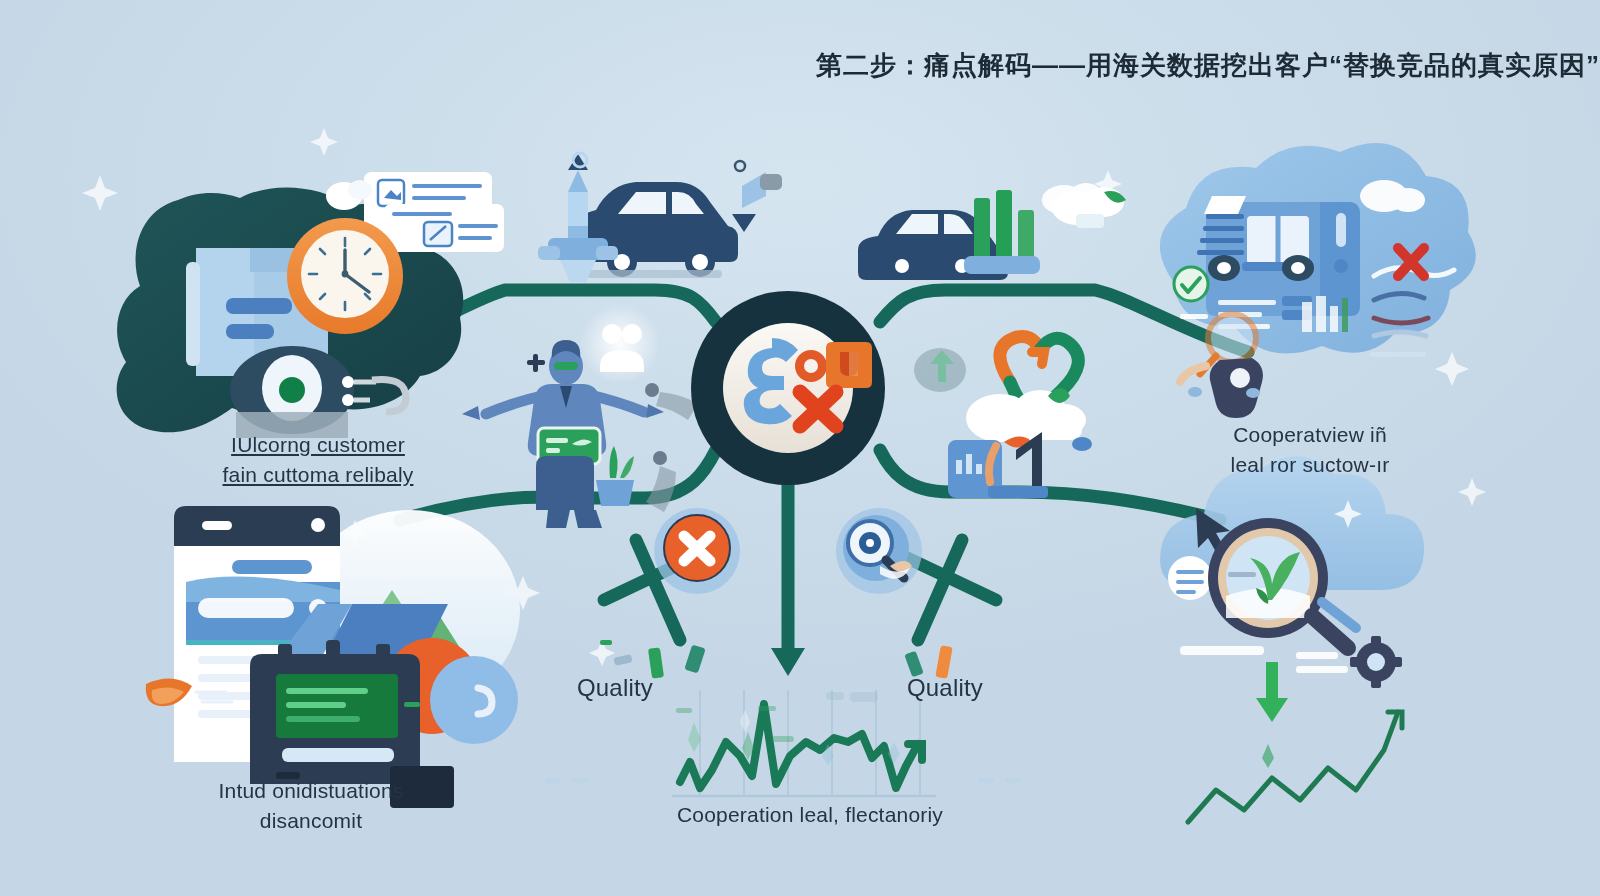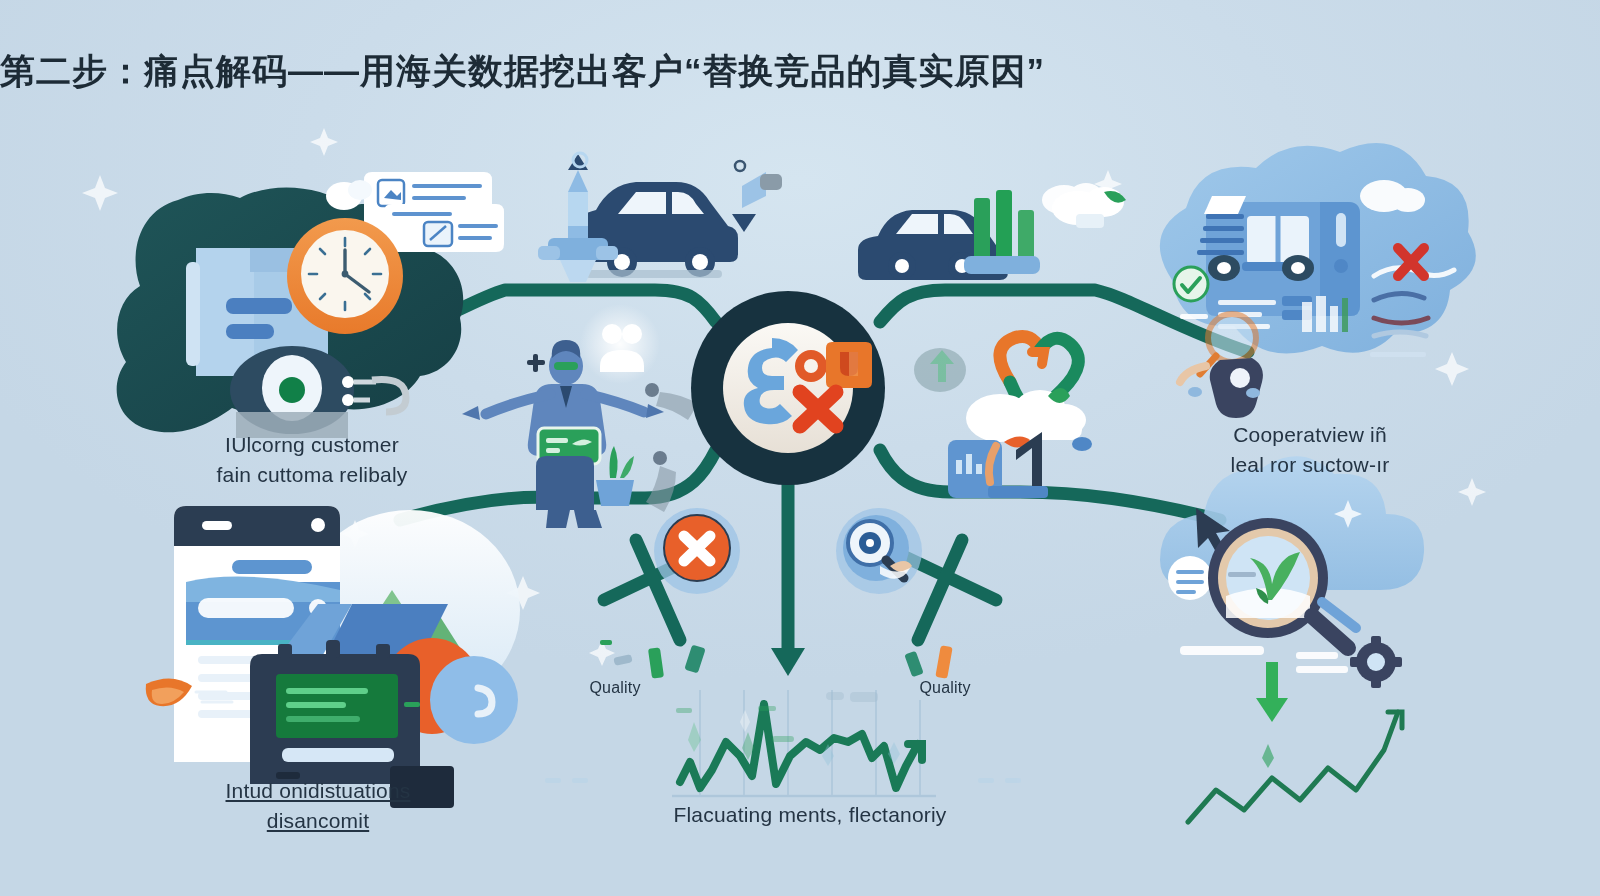--- a/index.html
+++ b/index.html
@@ -9,32 +9,32 @@
     background:#cfdeeb;
   }
   #stage{
     position:relative;width:1600px;height:896px;
     background:
       radial-gradient(ellipse 900px 500px at 50% 20%, #d5e5f0 0%, #cbdcea 55%, #c5d7e6 100%);
     overflow:hidden;
   }
   
   .title{
-    position:absolute;left:0;top:48px;width:1600px;text-align:left;
-    font-size:35px;font-weight:700;color:#1d2b36;letter-spacing:1px;
+    position:absolute;left:0;top:48px;width:1600px;text-align:right;
+    font-size:26px;font-weight:700;color:#1d2b36;letter-spacing:1px;
     font-family:"Liberation Sans","DejaVu Sans",sans-serif;
     white-space:nowrap;
   }
   
   .label{
     position:absolute;text-align:center;color:#243444;
     font-size:21px;line-height:30px;font-weight:500;
     letter-spacing:.2px;white-space:pre-line;
   }
-  .label.small{font-size:16px;}
+  .label.small{font-size:24px;}
   
   svg.layer{position:absolute;left:0;top:0;width:1600px;height:896px;}
   .pointer{cursor:default;}
 </style>
 </head>
 <body>
 
 <div id="stage">
 
   <svg class="layer" viewBox="0 0 1600 896">
@@ -592,29 +592,29 @@
     </g>
 
     <g stroke="#e1431f" stroke-width="15" stroke-linecap="round">
       <line x1="800" y1="392" x2="836" y2="426"></line>
       <line x1="836" y1="392" x2="800" y2="426"></line>
     </g>
   </svg>
 
   <div class="title">第二步：痛点解码——用海关数据挖出客户“替换竞品的真实原因”</div>
 
-  <div class="label" style="left:162px;top:430px;width:300px;">IUlcorng customer
+  <div class="label" style="left:168px;top:430px;width:300px;text-decoration:underline;">IUlcorng customer
 fain cuttoma relibaly</div>
 
   <div class="label" style="left:1180px;top:400px;width:260px;margin-top:20px;">Cooperatview iñ
 leal ror suctow-ır</div>
 
-  <div class="label" style="left:168px;top:776px;width:300px;text-decoration:underline;">Intud onidistuations
+  <div class="label" style="left:161px;top:776px;width:300px;">Intud onidistuations
 disancomit</div>
 
-  <div class="label" style="left:620px;top:800px;width:380px;">Flacuating ments, flectanoriy</div>
+  <div class="label" style="left:620px;top:800px;width:380px;">Cooperation leal, flectanoriy</div>
 
 
   <div class="label small" style="left:560px;top:673px;width:110px;">Quality</div>
 
   <div class="label small" style="left:890px;top:673px;width:110px;">Quality</div>
 
 </div>
 
 </body></html>

